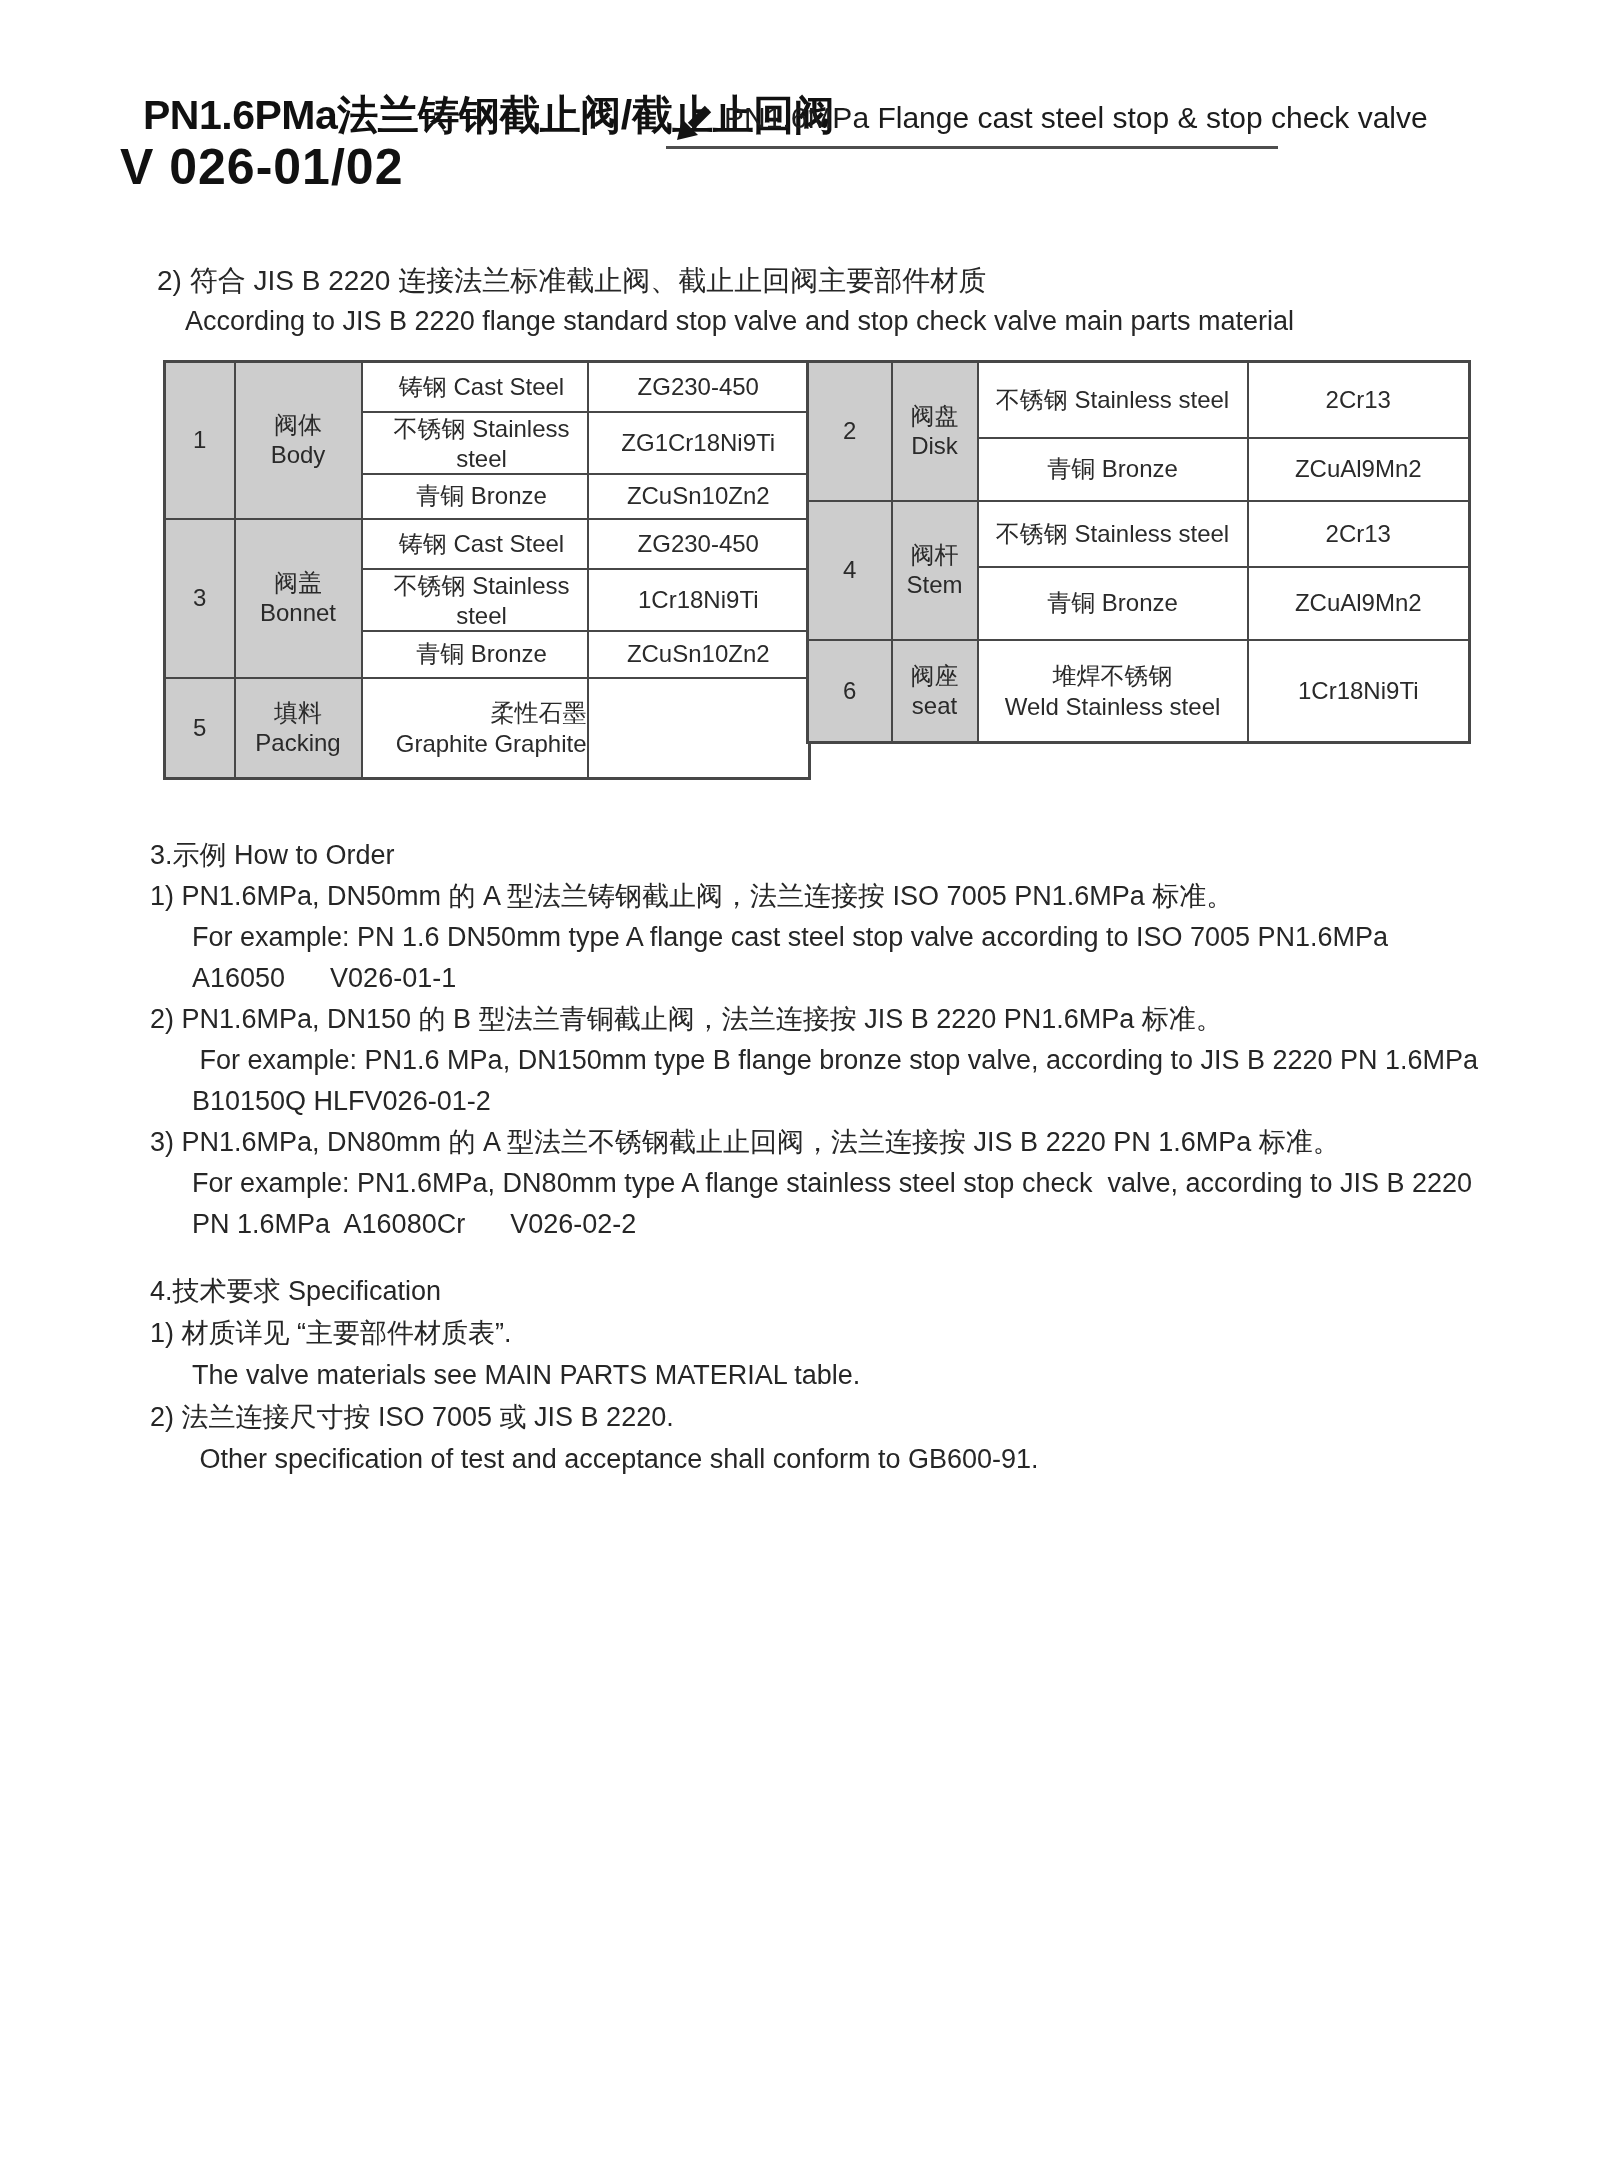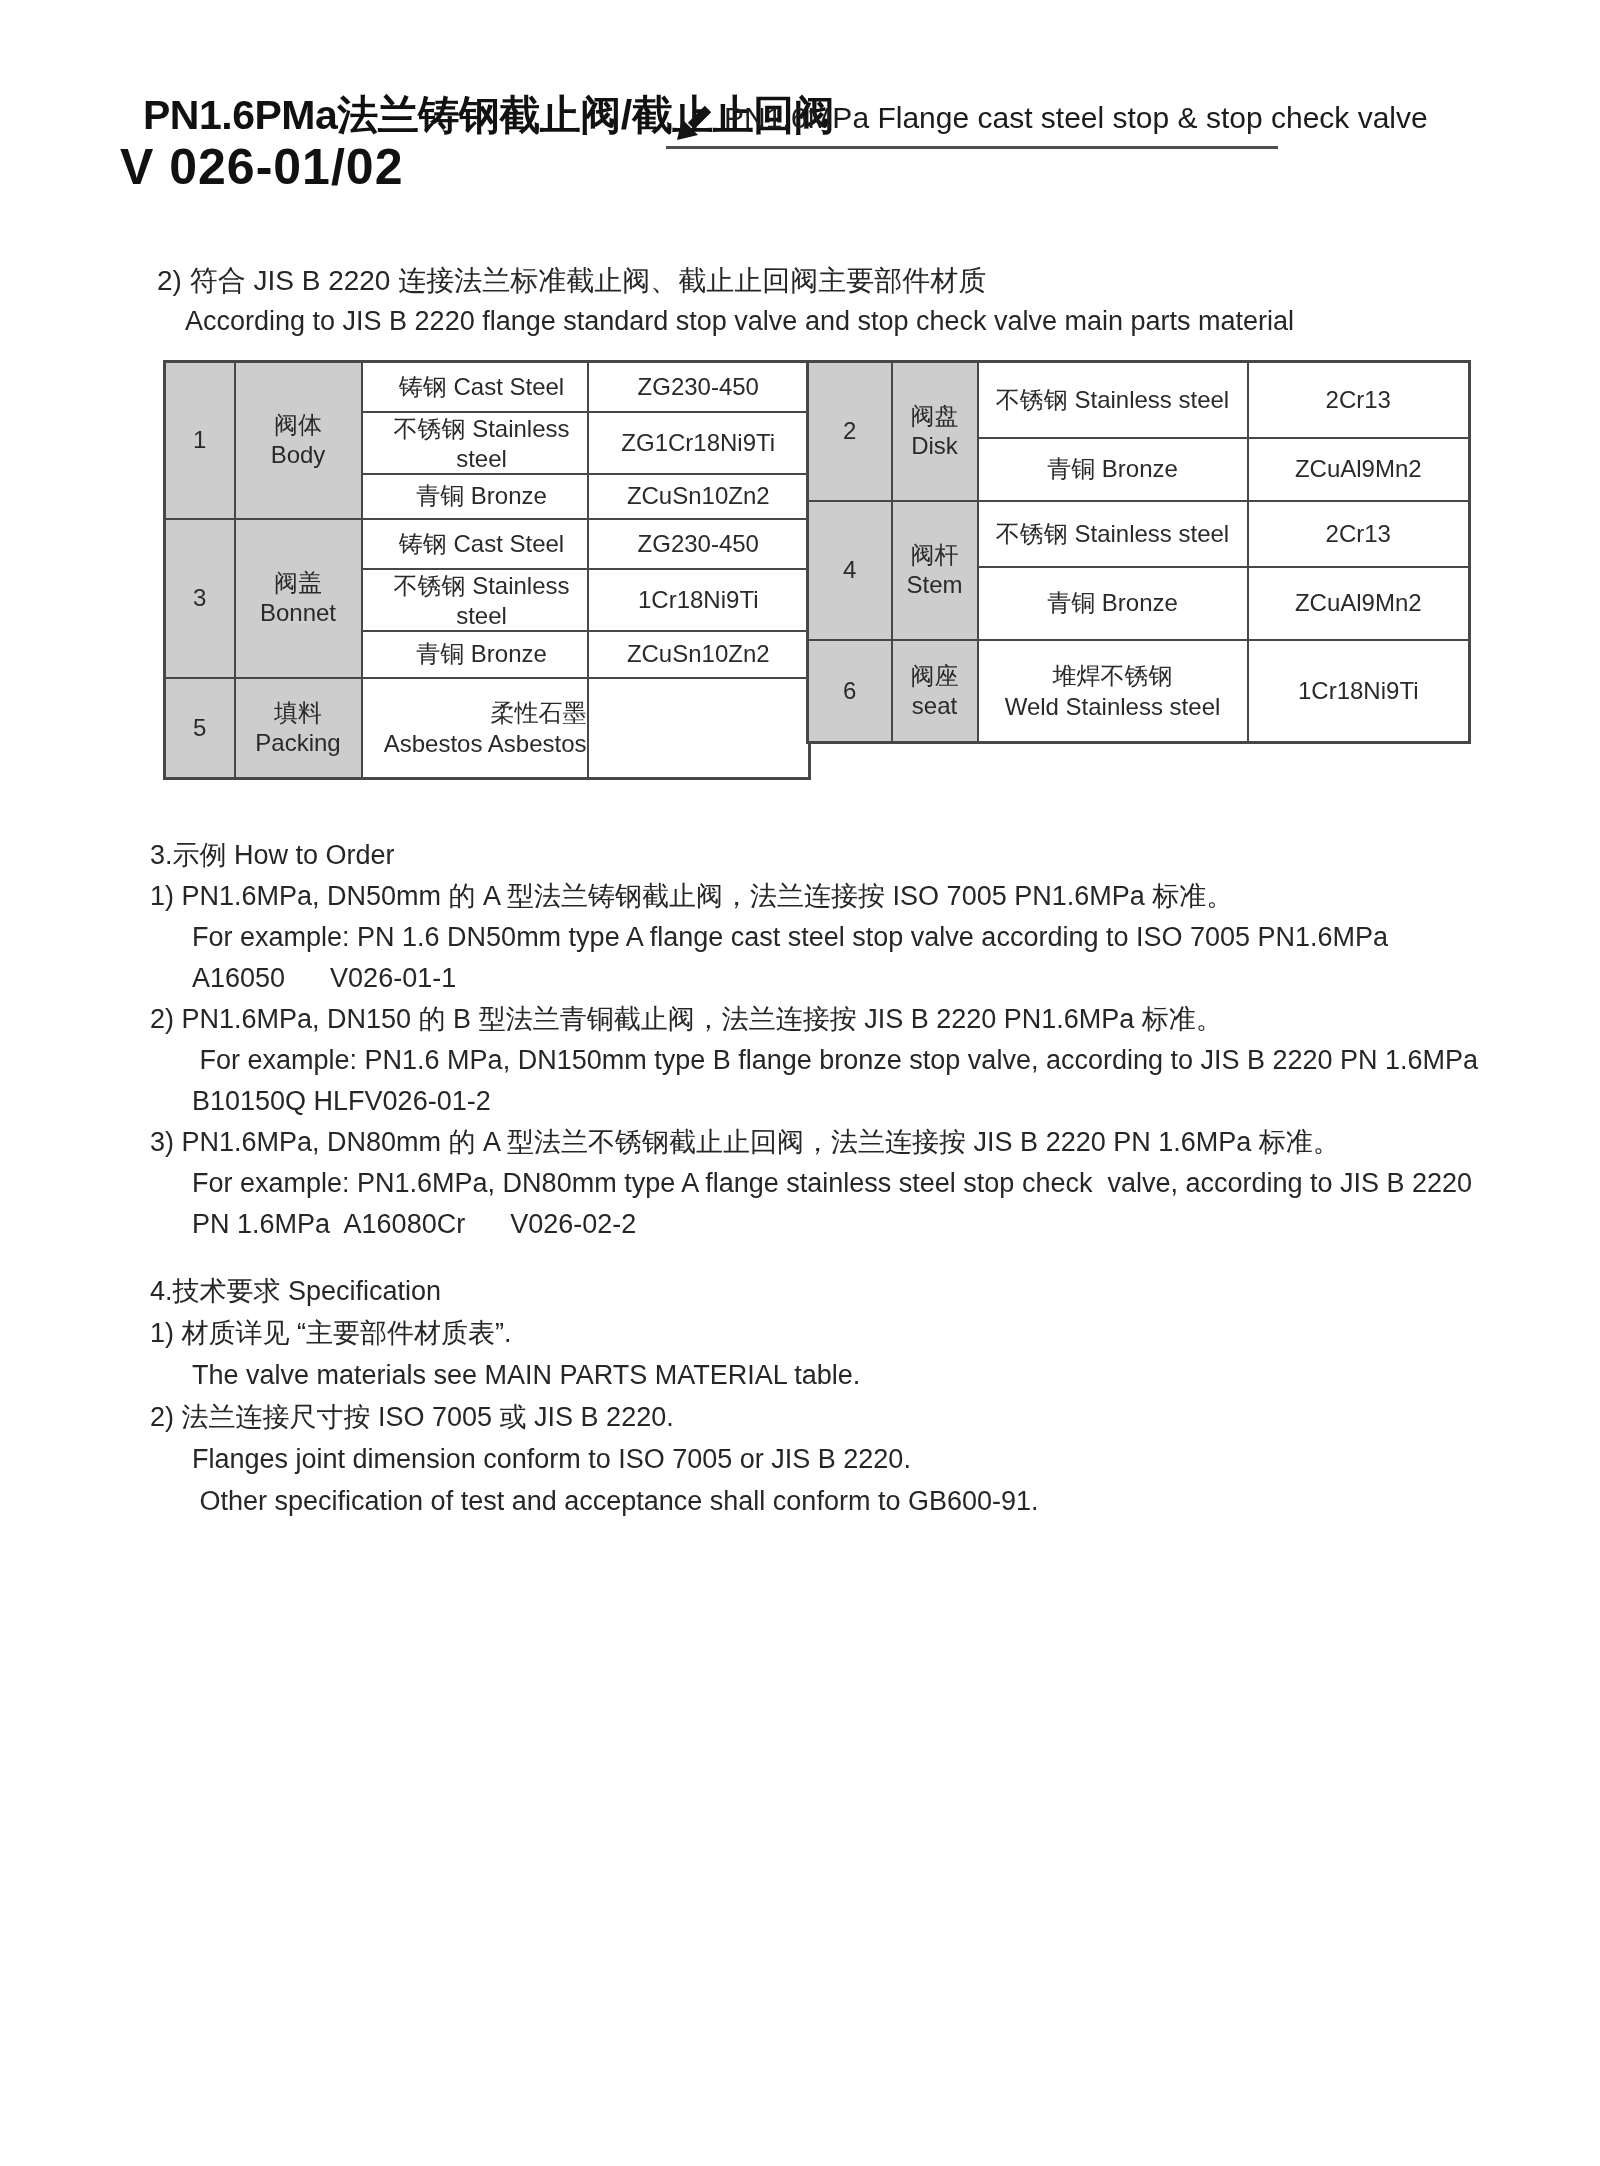--- a/index.html
+++ b/index.html
@@ -115,21 +115,21 @@
     <td>ZCuSn10Zn2</td>
   </tr>
   <tr style="height:101px;">
     <td class="gray num">5</td>
     <td class="gray part">
       <div>填料</div>
       <div>Packing</div>
     </td>
     <td class="mat center">
       <div>柔性石墨</div>
-      <div>Asbestos Asbestos</div>
+      <div>Graphite Graphite</div>
     </td>
     <td></td>
   </tr>
 </tbody>
   </table>
 
 <table class="mtable" id="tright">
   <colgroup>
       <col class="c1">
       <col class="c2">
@@ -189,15 +189,14 @@
   <div class="ln">3) PN1.6MPa, DN80mm 的 A 型法兰不锈钢截止止回阀，法兰连接按 JIS B 2220 PN 1.6MPa 标准。</div>
   <div class="ln ind1">For example: PN1.6MPa, DN80mm type A flange stainless steel stop check  valve, according to JIS B 2220</div>
   <div class="ln ind1">PN 1.6MPa  A16080Cr      V026-02-2</div>
 </div>
 
 <div class="sec" id="sec4">
   <div class="ln">4.技术要求 Specification</div>
   <div class="ln">1) 材质详见 “主要部件材质表”.</div>
   <div class="ln ind1">The valve materials see MAIN PARTS MATERIAL table.</div>
   <div class="ln">2) 法兰连接尺寸按 ISO 7005 或 JIS B 2220.</div>
-  <div class="ln ind1">Flanges joint dimension conform to ISO 7005 or JIS B 2220.</div>
   <div class="ln ind1"> Other specification of test and acceptance shall conform to GB600-91.</div>
 </div>
 
 </body></html>

